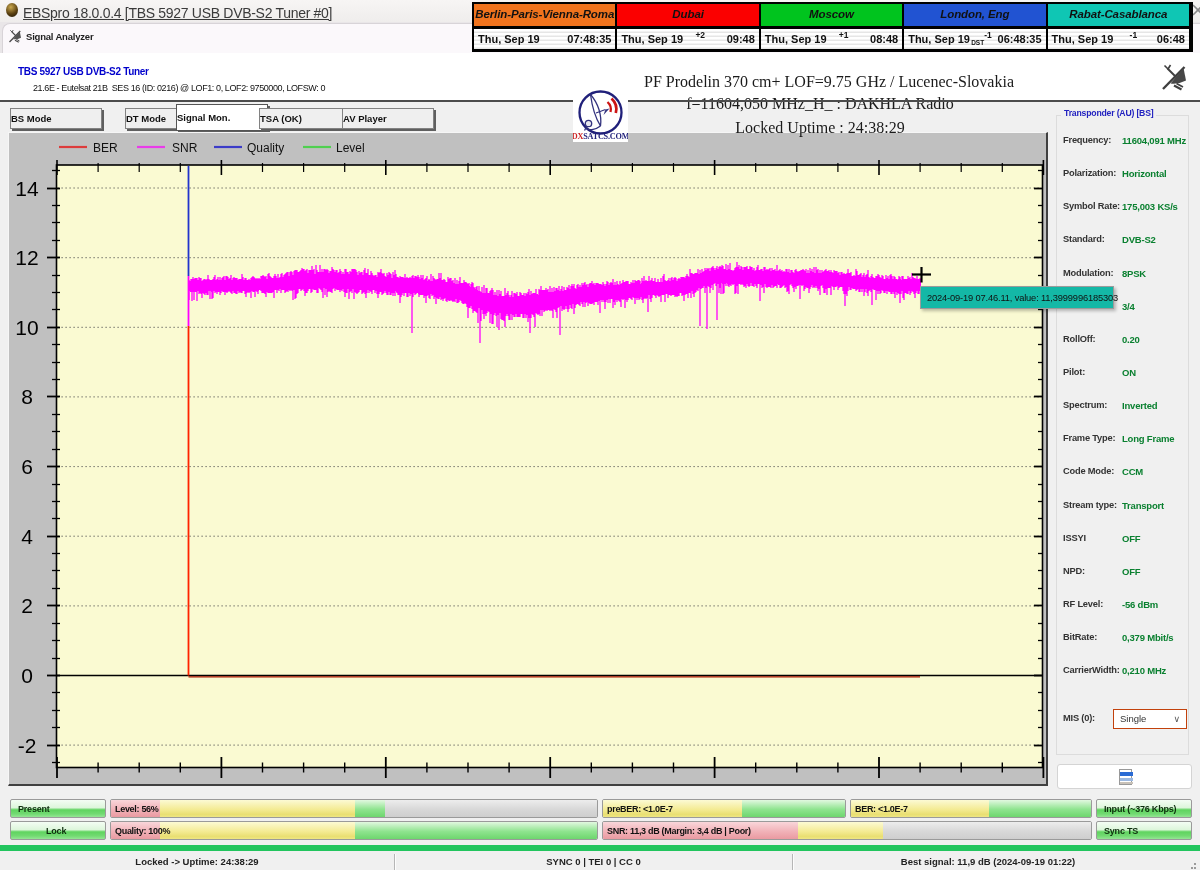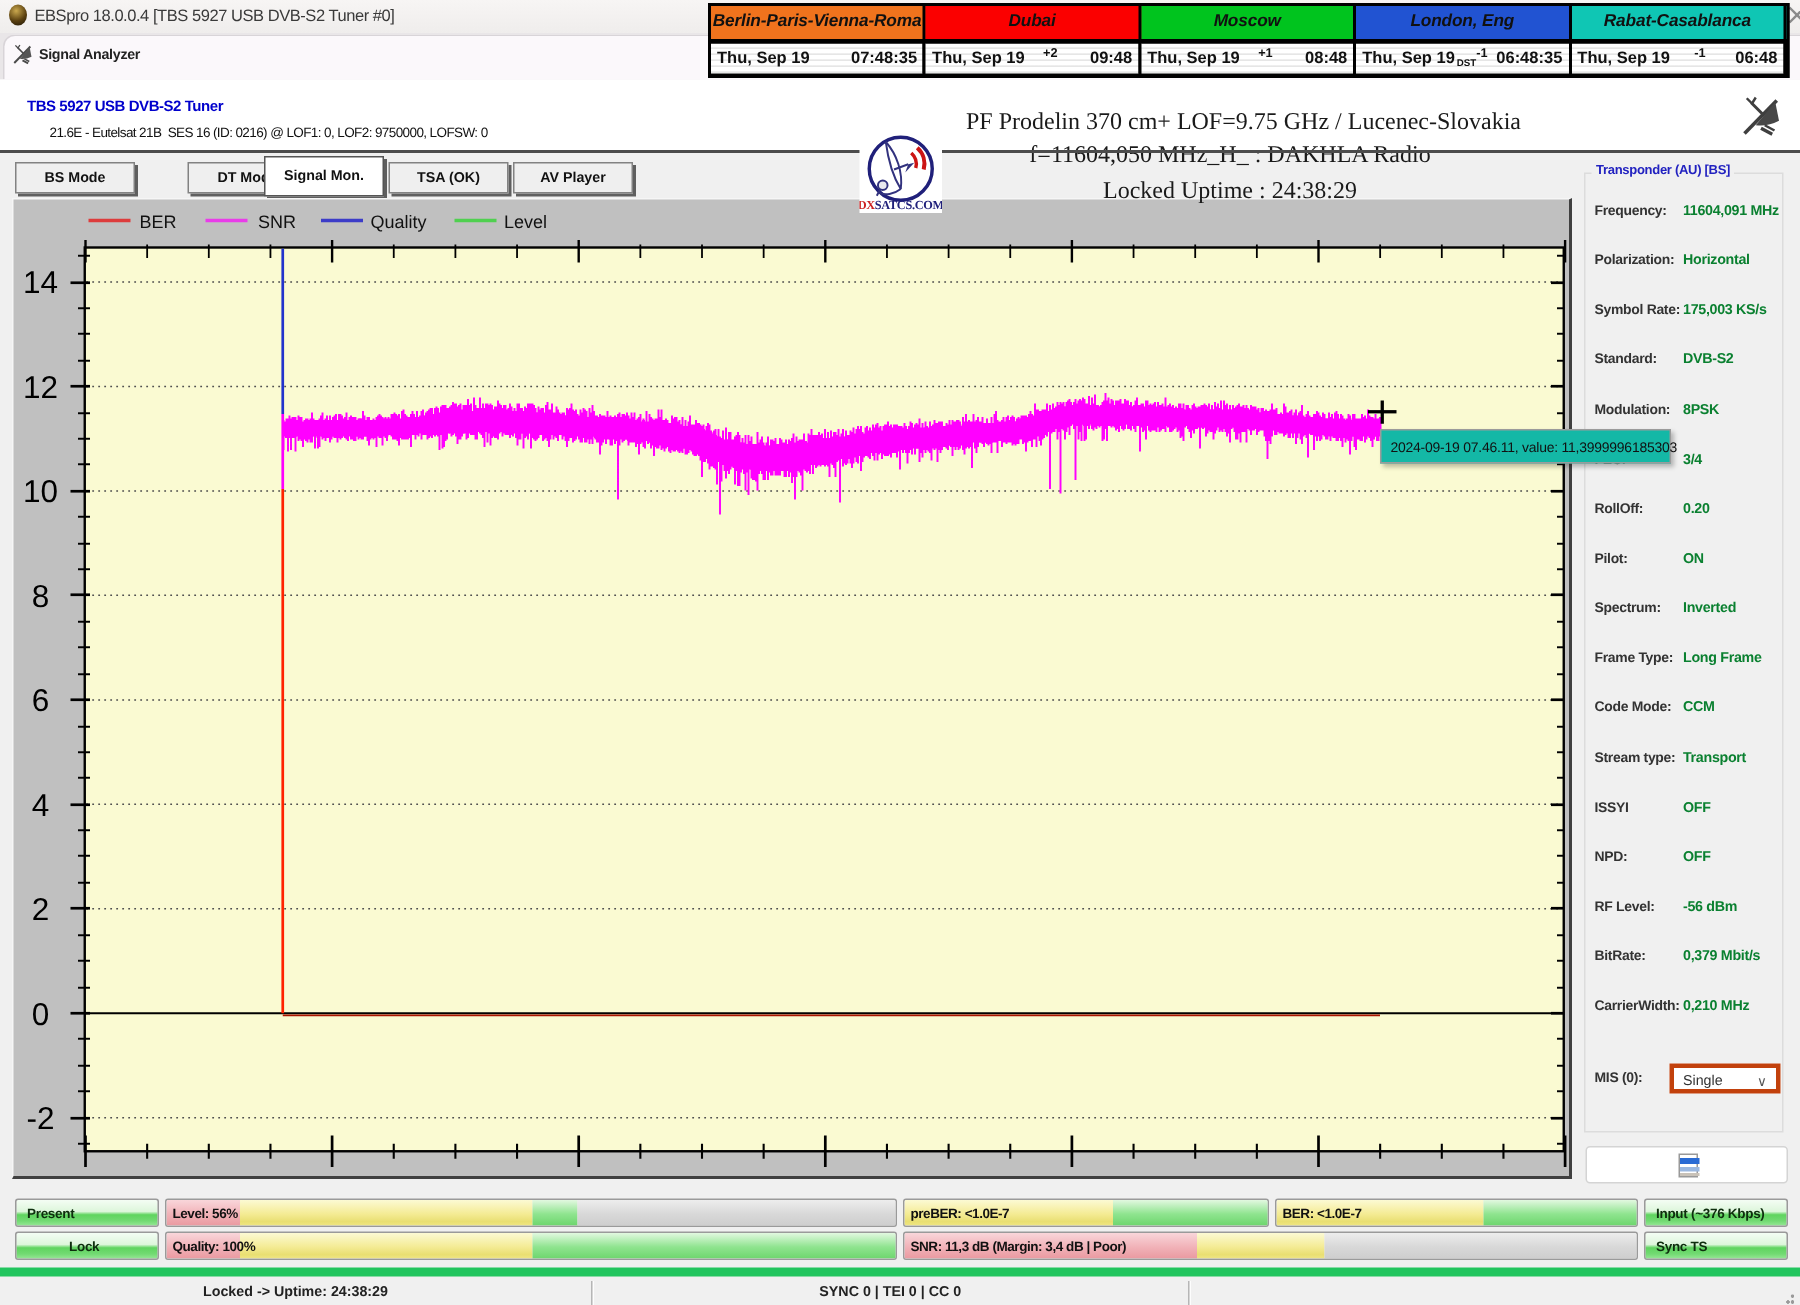--- a/index.html
+++ b/index.html
@@ -5,21 +5,21 @@
   * { margin:0; padding:0; box-sizing:border-box; }
   html,body { width:1200px; height:870px; overflow:hidden; }
   body { font-family:"Liberation Sans", sans-serif; position:relative; background:#f0f0f0; }
   .abs { position:absolute; }
 </style>
 </head>
 <body>
 
 <div class="abs" style="left:0;top:0;width:1200px;height:22px;background:linear-gradient(180deg,#f7f5f4,#efedec);"></div>
 <div class="abs" style="left:6px;top:3px;width:12px;height:14px;border-radius:50%;background:radial-gradient(circle at 40% 30%,#caa84e,#5a4010 55%,#1a1206);"></div>
-<div class="abs" style="left:23px;top:5px;font-size:11px;letter-spacing:-0.3px;color:#3a3a3a;">EBSpro 18.0.0.4 [TBS 5927 USB DVB-S2 Tuner #0]</div>
+<div class="abs" style="left:23px;top:5px;font-size:14px;letter-spacing:-0.3px;color:#3a3a3a;text-decoration:underline;">EBSpro 18.0.0.4 [TBS 5927 USB DVB-S2 Tuner #0]</div>
 
 <div class="abs" style="left:1191px;top:3px;width:9px;height:14px;overflow:hidden;"><svg width="14" height="14" viewBox="0 0 14 14">
       <g stroke="#8a8a8a" stroke-width="1.6">
         <line x1="2" y1="2" x2="12" y2="12"></line>
         <line x1="12" y1="2" x2="2" y2="12"></line>
       </g>
     </svg></div>
 
 <div class="abs" style="left:0;top:22px;width:1200px;height:31px;background:#e9e6e8;"></div>
 <div class="abs" style="left:2px;top:23px;width:1198px;height:30px;background:#fbf8fb;border:1px solid #d8d4d8;border-right:none;border-bottom:none;border-top-left-radius:8px;"></div>
@@ -117,21 +117,21 @@
   </g>
   <g stroke="#cc1414" fill="none">
         <path d="M38.5 10.5 a14.5 14.5 0 0 1 4.3 14.5" stroke-width="2.7"></path>
         <path d="M34.5 14 a10 10 0 0 1 3 10" stroke-width="2.3"></path>
       </g>
   <text x="27.5" y="51" text-anchor="middle" font-family="'Liberation Serif',serif" font-weight="bold" font-size="8.2" letter-spacing="-0.2"><tspan fill="#cc2222">DX</tspan><tspan fill="#20207a">SATCS.COM</tspan></text>
 </svg>
 </div>
 
 <style>
-  .tab { position:absolute; top:108px; width:80px; height:21px; background:#efefef; border:1px solid #828282; box-shadow:2px 2px 0 #5f5f5f; font-size:9.5px; font-weight:bold; color:#111; text-align:center; line-height:19px; }
+  .tab { position:absolute; top:108px; width:92px; height:21px; background:#efefef; border:1px solid #828282; box-shadow:2px 2px 0 #5f5f5f; font-size:9.5px; font-weight:bold; color:#111; line-height:19px; }
   .tab.act { top:104px; height:27px; background:#fff; line-height:25px; border-color:#555; }
 </style>
 <div class="tab" style="left:10px;">BS Mode</div>
 <div class="tab" style="left:93px;margin-left:32px;">DT Mode</div>
 <div class="tab act" style="left:176px;">Signal Mon.</div>
 <div class="tab" style="left:259px;">TSA (OK)</div>
 <div class="tab" style="left:342px;">AV Player</div>
 
 <div class="abs" id="chartbox" style="left:8px;top:132px;width:1040px;height:654px;background:#c0c0c0;border-top:1px solid #f6f6f6;border-left:1px solid #f6f6f6;border-right:2px solid #404040;border-bottom:2px solid #404040;">
 </div>
@@ -333,21 +333,21 @@
 <div class="rp-val" style="top:566px;">OFF</div>
 <div class="rp-lab" style="top:599px;">RF Level:</div>
 <div class="rp-val" style="top:599px;">-56 dBm</div>
 <div class="rp-lab" style="top:632px;">BitRate:</div>
 <div class="rp-val" style="top:632px;">0,379 Mbit/s</div>
 <div class="rp-lab" style="top:665px;">CarrierWidth:</div>
 <div class="rp-val" style="top:665px;">0,210 MHz</div>
 <div class="rp-lab" style="top:713px;">MIS (0):</div>
 </div>
 
-<div class="abs" style="left:1113px;top:709px;width:74px;height:20px;background:#fff;border:3px solid #c2410c;font-size:9.5px;color:#333;line-height:18px;padding-left:6px;">Single<span style="position:absolute;right:6px;top:0;color:#555;font-size:9px;">∨</span></div>
+<div class="abs" style="left:1113px;top:709px;width:74px;height:20px;background:#fff;border:1px solid #c2410c;font-size:9.5px;color:#333;line-height:18px;padding-left:6px;">Single<span style="position:absolute;right:6px;top:0;color:#555;font-size:9px;">∨</span></div>
 
 <div class="abs" style="left:1057px;top:764px;width:135px;height:25px;background:#fff;border:1px solid #d4d4d4;border-radius:3px;">
   <div class="abs" style="left:61px;top:4px;width:13px;height:16px;background:#fff;border:1px solid #999;">
     <div class="abs" style="left:0;top:2px;width:13px;height:4px;background:#2a6bd4;"></div>
     <div class="abs" style="left:0;top:8px;width:13px;height:3px;background:#9bb8e0;"></div>
     <div class="abs" style="left:0;top:12px;width:13px;height:2px;background:#c9c2b8;"></div>
   </div>
 </div>
 
 <style>
@@ -393,13 +393,14 @@
 </div>
 <div class="gbtn" style="left:1096px;top:799px;width:96px;">Input (~376 Kbps)</div>
 <div class="gbtn" style="left:1096px;top:821px;width:96px;">Sync TS</div>
 
 <div class="abs" style="left:0;top:845px;width:1200px;height:25px;background:#f0f0f0;border-top:6px solid #22c55e;">
   <div class="abs" style="left:394px;top:3px;width:1px;height:19px;background:#b6b6b6;box-shadow:1px 0 0 #fdfdfd;"></div>
   <div class="abs" style="left:792px;top:3px;width:1px;height:19px;background:#b6b6b6;box-shadow:1px 0 0 #fdfdfd;"></div>
     <div class="abs" style="left:1186px;top:12px;width:10px;height:10px;background:radial-gradient(circle at 2px 9px,#9a9a9a 1px,transparent 1.4px),radial-gradient(circle at 6px 9px,#9a9a9a 1px,transparent 1.4px),radial-gradient(circle at 6px 5px,#9a9a9a 1px,transparent 1.4px),radial-gradient(circle at 9px 9px,#9a9a9a 1px,transparent 1.4px),radial-gradient(circle at 9px 5px,#9a9a9a 1px,transparent 1.4px),radial-gradient(circle at 9px 1px,#9a9a9a 1px,transparent 1.4px);"></div>
   <div class="abs" style="left:0;top:5px;width:394px;text-align:center;font-size:9.5px;font-weight:bold;color:#222;">Locked -&gt; Uptime: 24:38:29</div>
   <div class="abs" style="left:395px;top:5px;width:397px;text-align:center;font-size:9.5px;font-weight:bold;color:#222;">SYNC 0 | TEI 0 | CC 0</div>
+  <div class="abs" style="left:793px;top:5px;width:390px;text-align:center;font-size:9.5px;font-weight:bold;color:#222;">Best signal: 11,9 dB (2024-09-19 01:22)</div>
 </div>
 
 </body></html>

